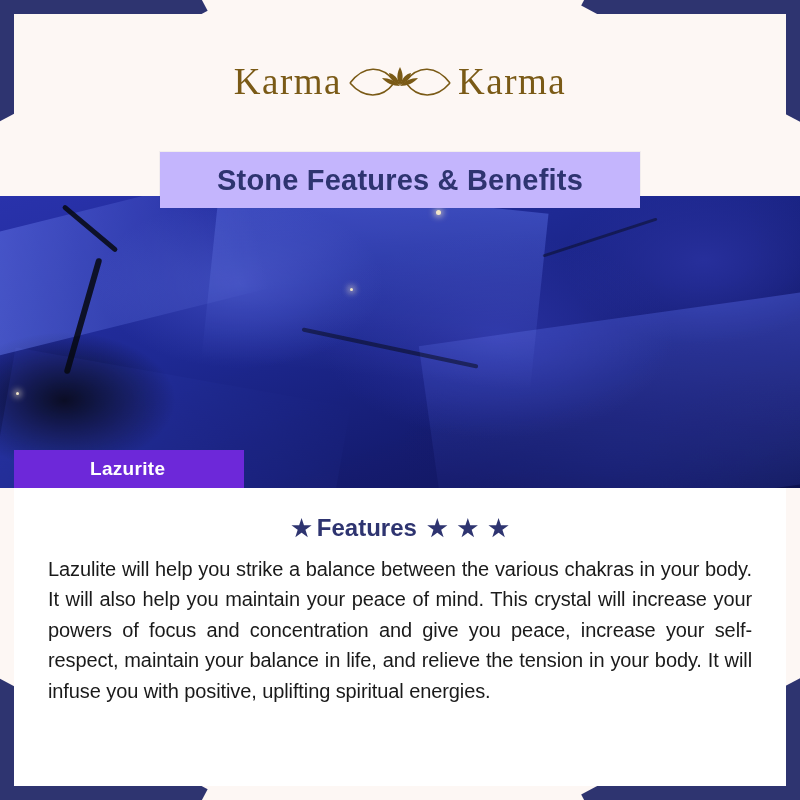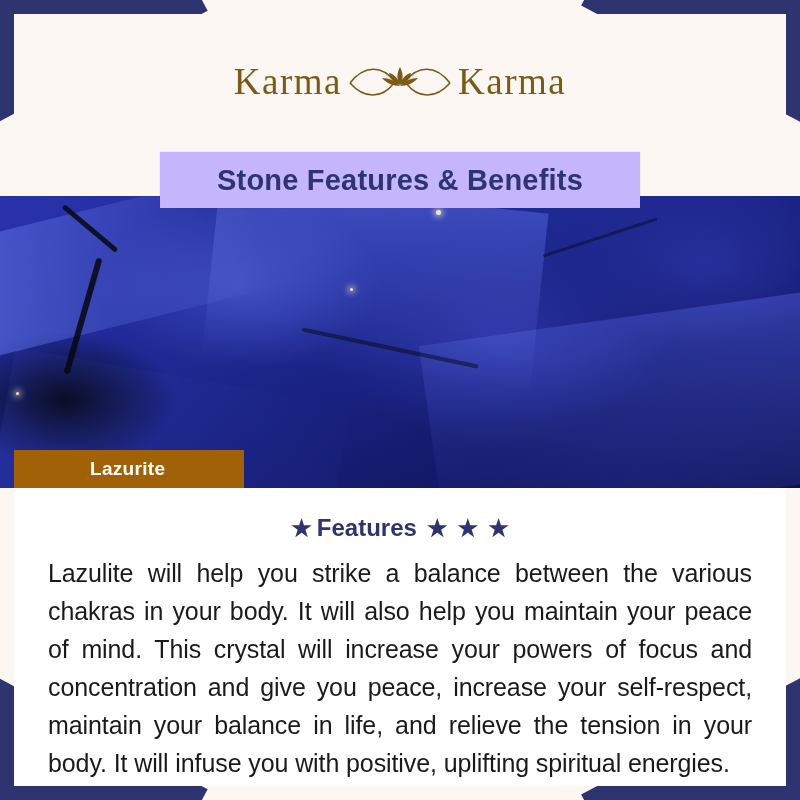--- a/index.html
+++ b/index.html
@@ -189,21 +189,21 @@
     box-shadow: 0 0 6px 2px rgba(243,230,200,0.7);
   }
 
   
   .stone-tab {
     position: absolute;
     left: 14px;
     top: 450px;
     width: 230px;
     height: 38px;
-    background: #a16207;
+    background: #6d28d9;
     z-index: 7;
     display: flex;
     align-items: center;
     padding-left: 76px;
     box-sizing: border-box;
   }
   .stone-tab .stone-name {
     color: #ffffff;
     font-size: 19px;
     font-weight: bold;
@@ -239,21 +239,21 @@
     font-weight: bold;
     white-space: nowrap;
   }
   .kw .star {
     color: #2e3470;
     font-size: 23px;
     line-height: 1;
   }
   .desc {
     color: #1a1a1a;
-    font-size: 25px;
+    font-size: 20px;
     line-height: 1.52;
     text-align: justify;
     text-justify: inter-word;
     margin: 0;
     letter-spacing: -0.1px;
   }
 
   
   .side-strip {
     position: absolute;

